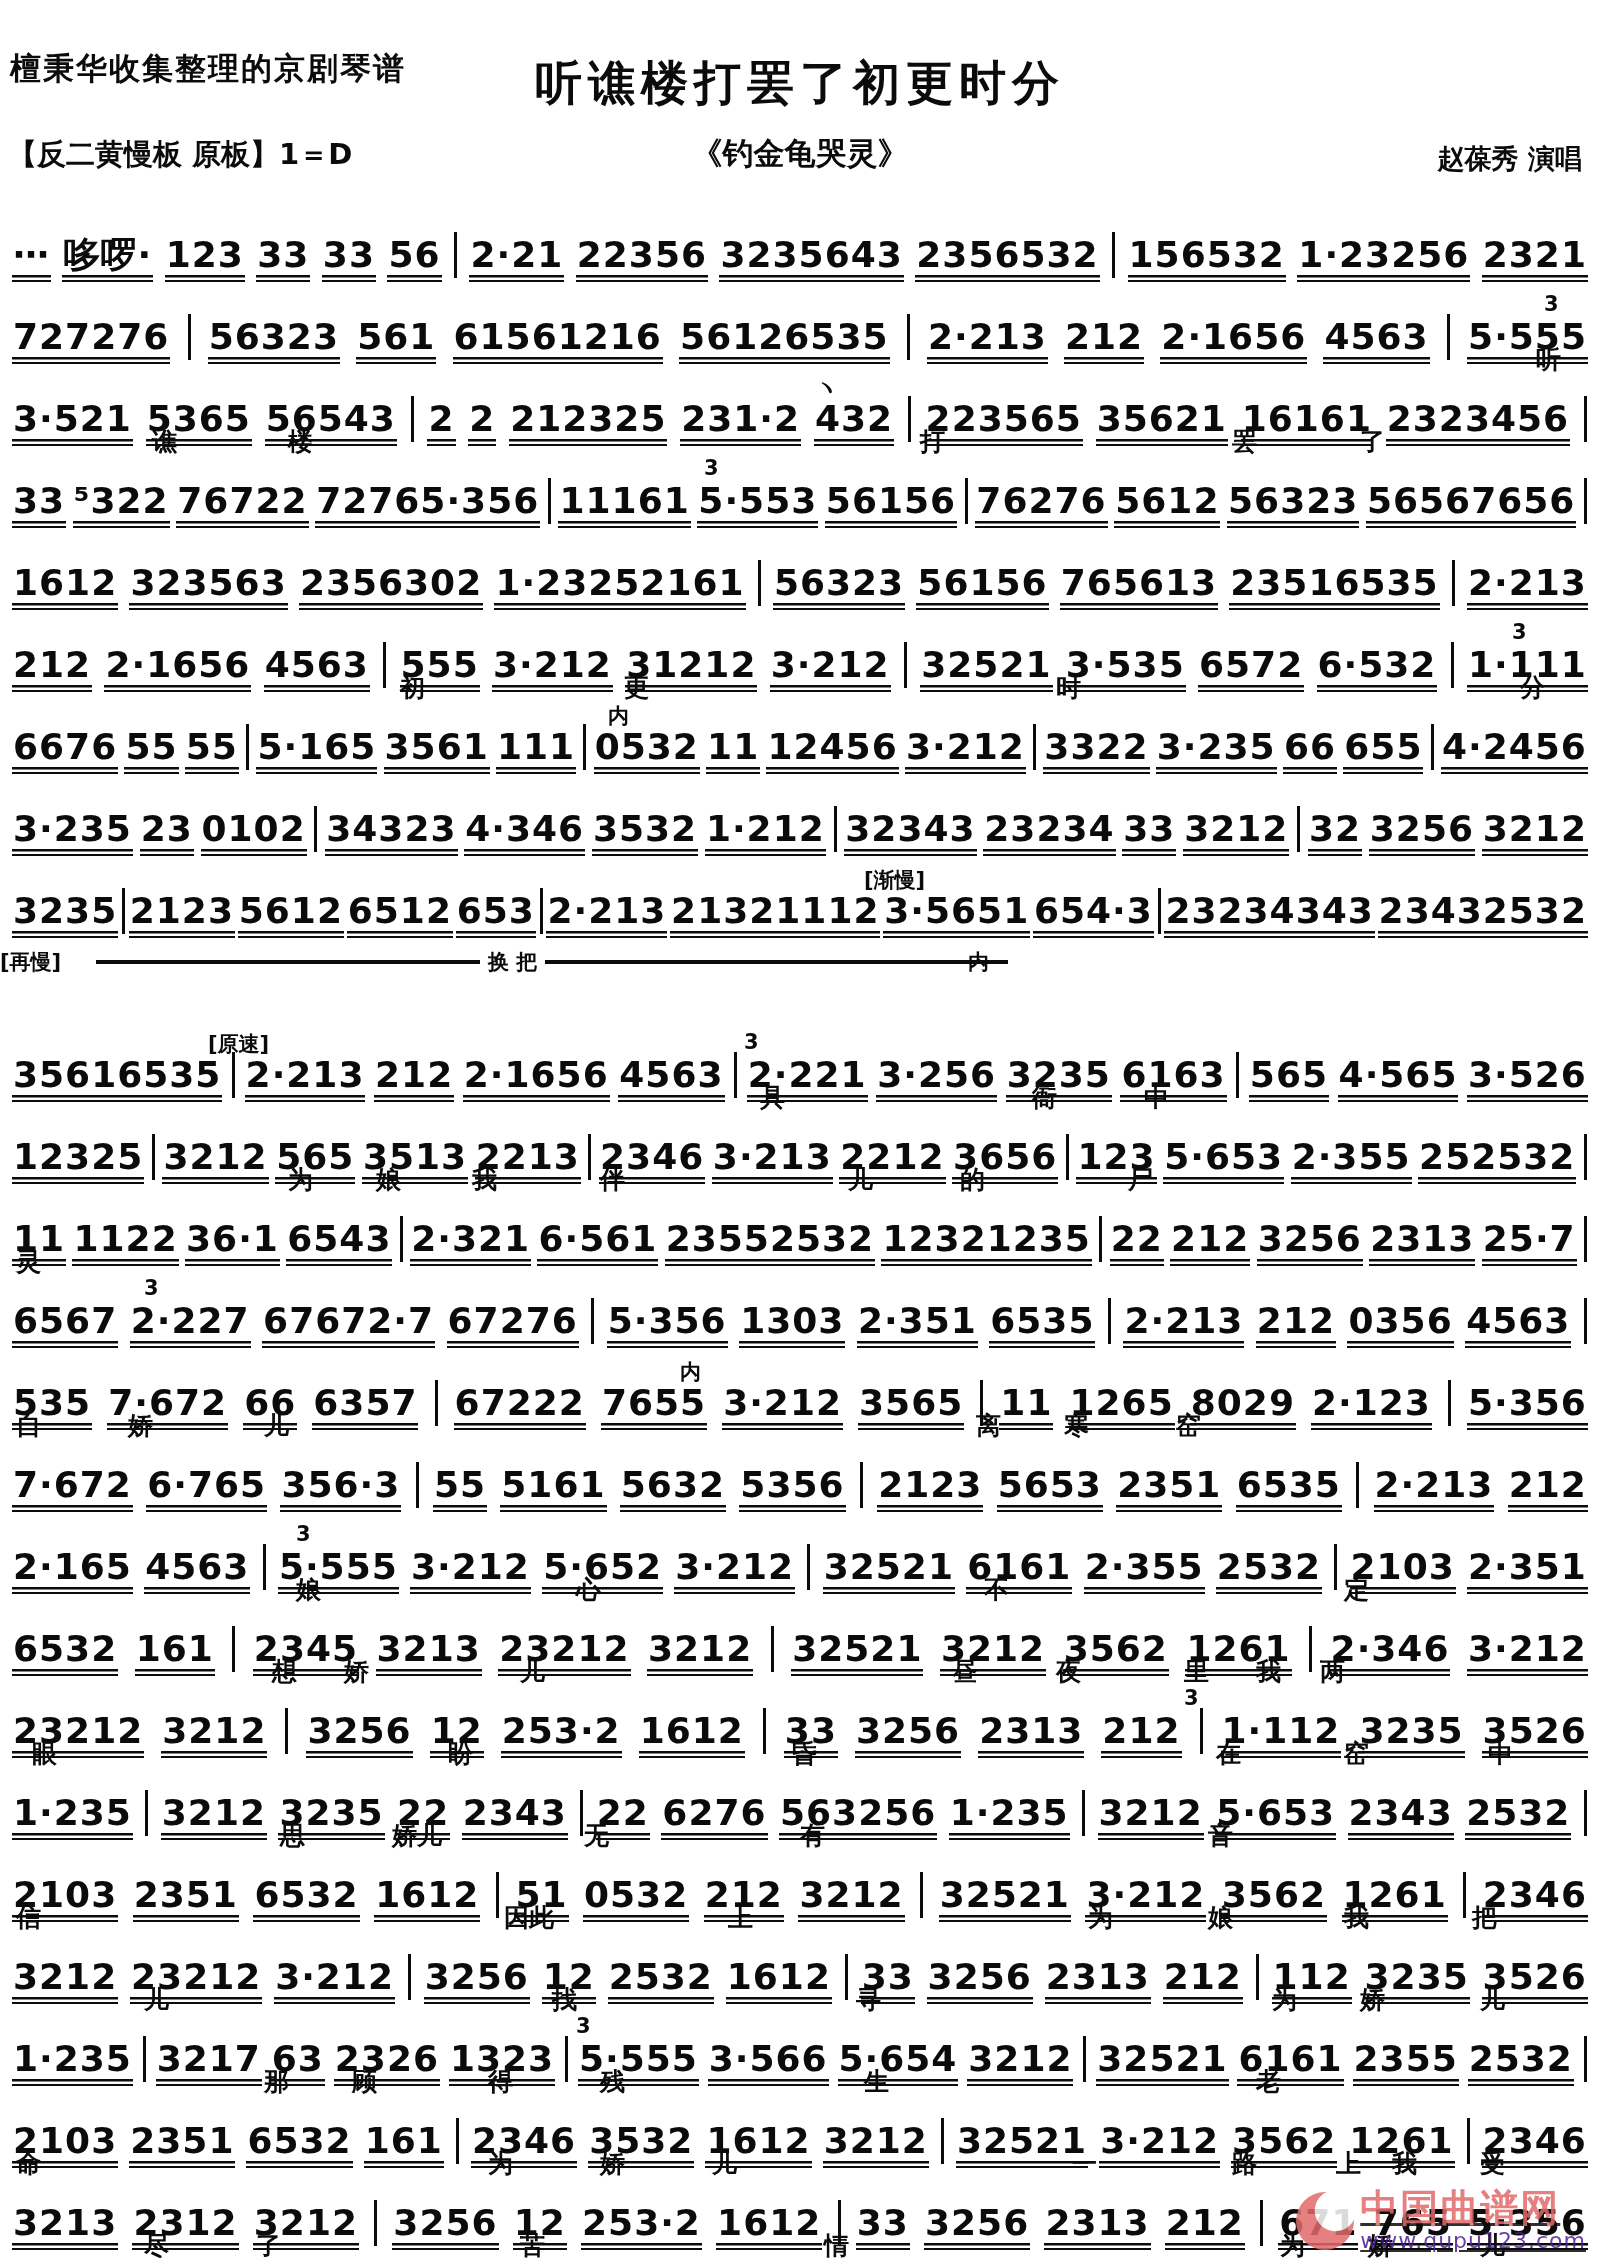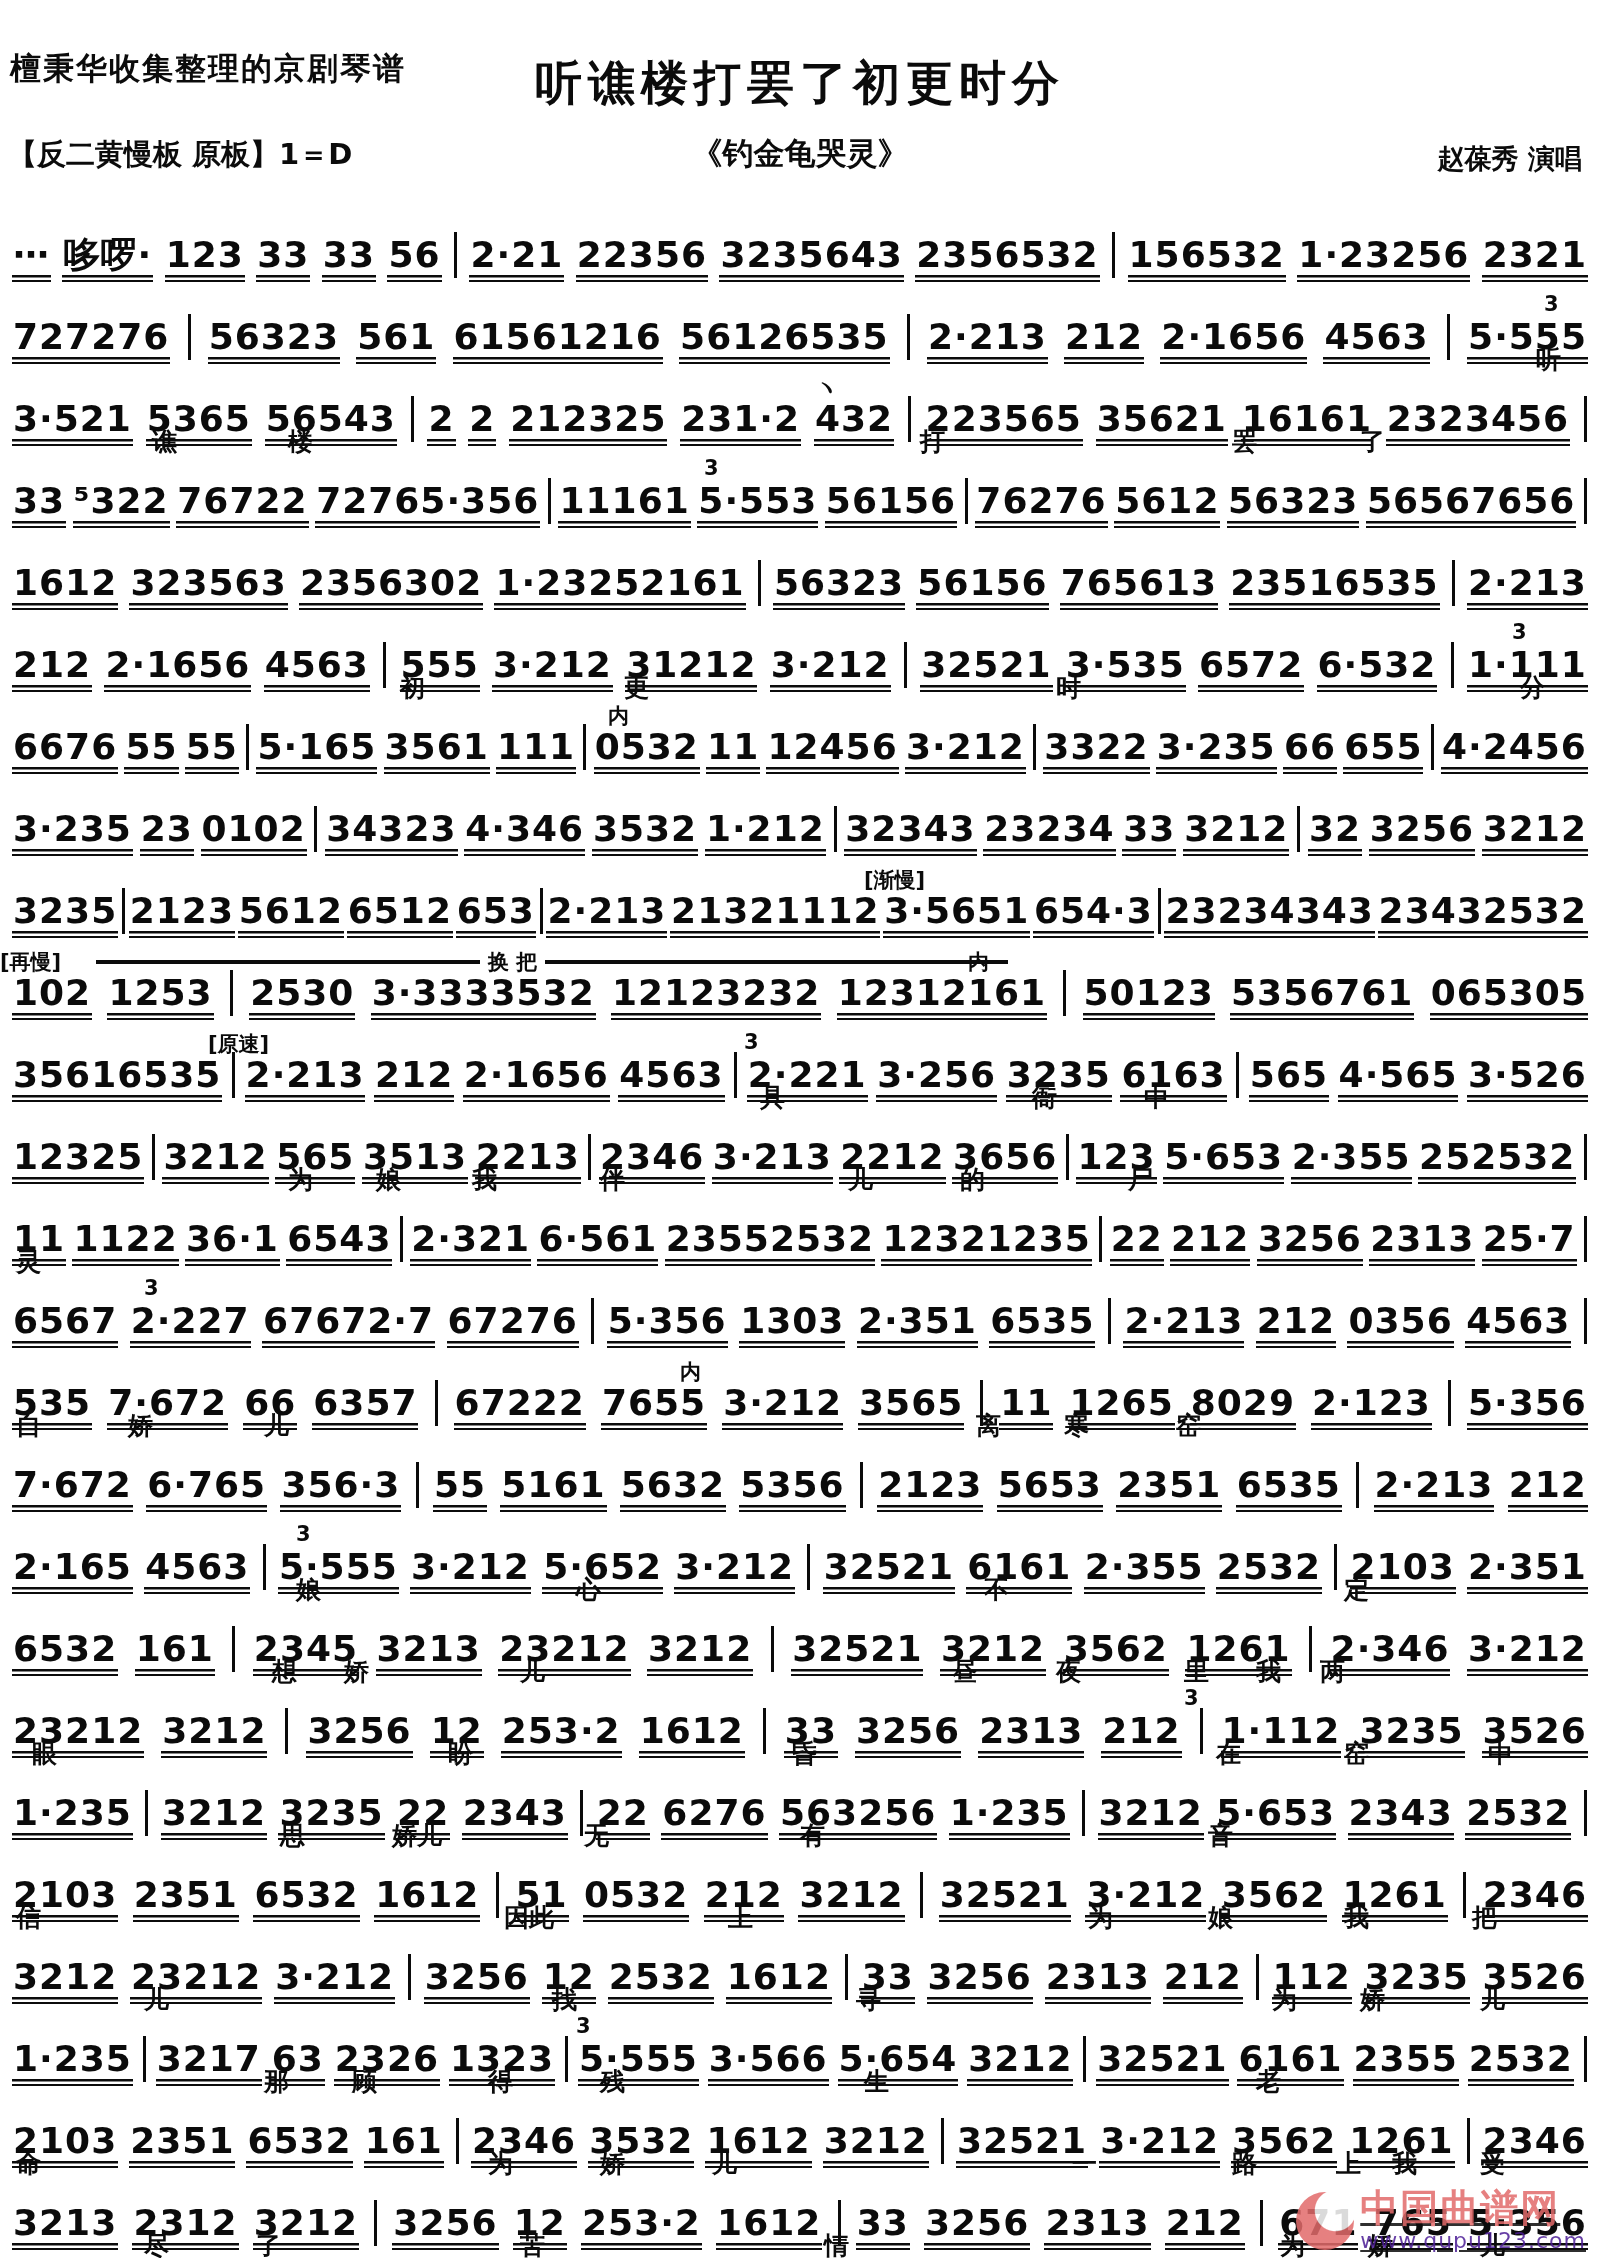--- a/index.html
+++ b/index.html
@@ -262,33 +262,20 @@
         </div>
         <div class="lyricsrow"></div>
       </div>
       <div class="line">
         <div class="marksrow">
           <span class="rule" style="left: 6%; width: 57%;"></span>
           <span class="mark" style="left: 0%;">[再慢]</span>
           <span class="mark bg" style="left: 30%;">换 把</span>
           <span class="mark" style="left: 60.5%;">内</span>
         </div>
-        <div class="notes">
-          <span class="grp">102</span>
-          <span class="grp">1253</span>
-          <span class="bar"></span>
-          <span class="grp">2530</span>
-          <span class="grp">3·3333532</span>
-          <span class="grp">12123232</span>
-          <span class="grp">12312161</span>
-          <span class="bar"></span>
-          <span class="grp">50123</span>
-          <span class="grp">5356761</span>
-          <span class="grp">065305</span>
-        </div>
         <div class="lyricsrow"></div>
       </div>
       <div class="line">
         <div class="marksrow">
           <span class="mark" style="left: 13%; text-align: right;">[原速]</span>
           <span class="mark" style="left: 46.5%;">3</span>
         </div>
         <div class="notes">
           <span class="grp">35616535</span>
           <span class="bar"></span>

